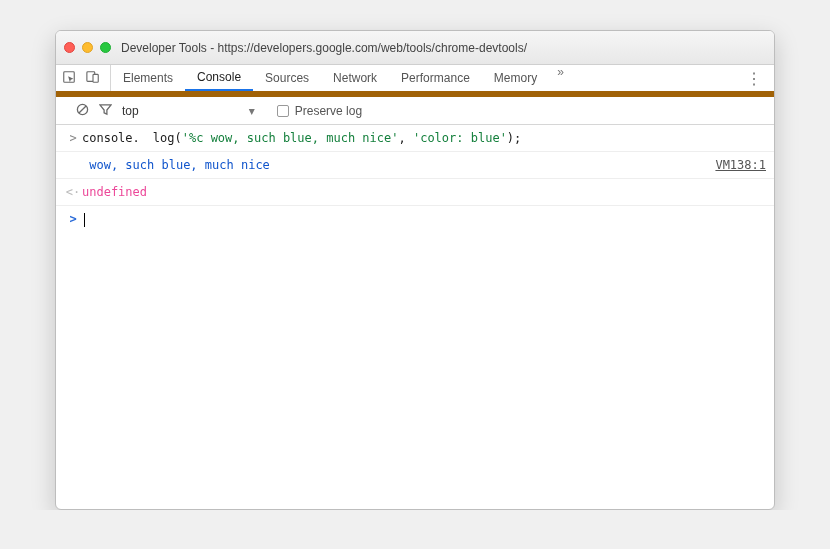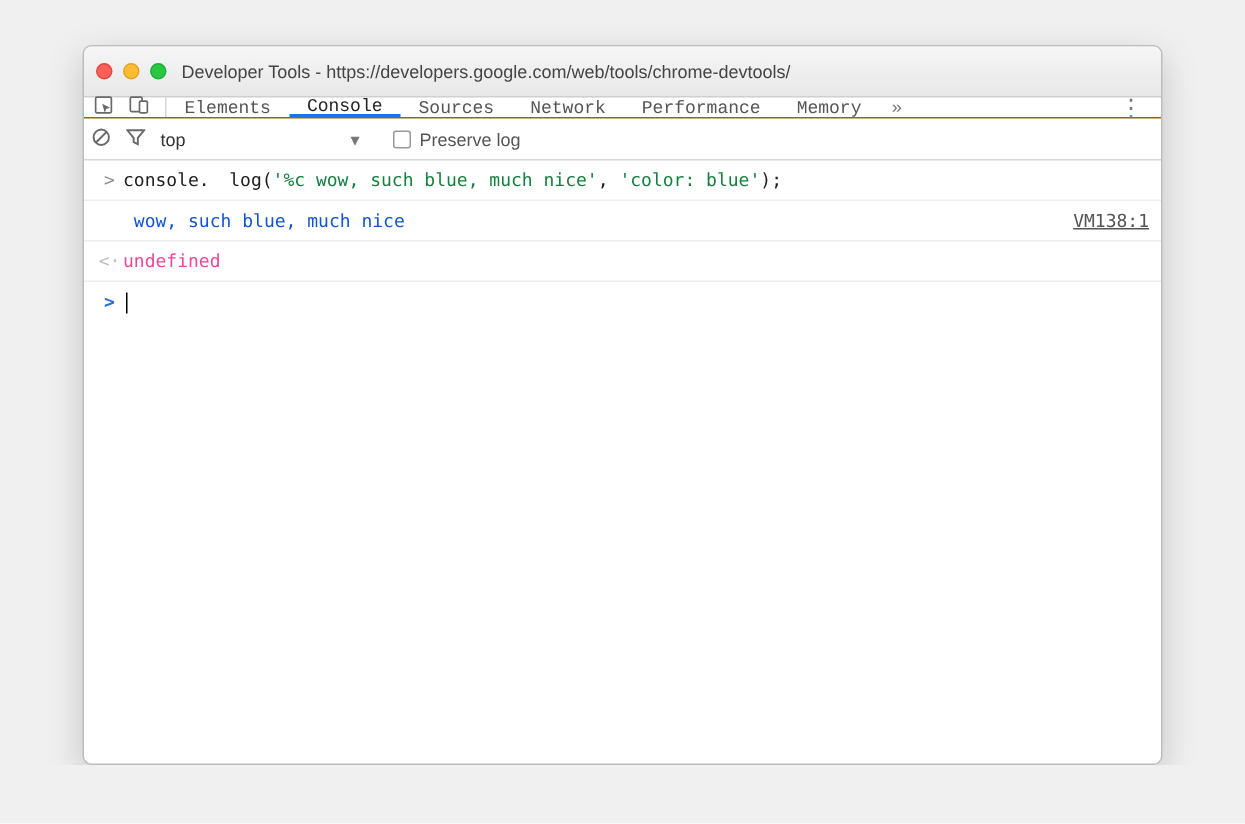--- a/index.html
+++ b/index.html
@@ -31,42 +31,41 @@
       align-items: center;
       padding: 0 8px;
     }
     .traffic { display: flex; gap: 7px; margin-right: 10px; }
     .dot { width: 11px; height: 11px; border-radius: 50%; }
     .dot.red { background:#ff5f57; border:0.5px solid #e14640;}
     .dot.yellow { background:#febc2e; border:0.5px solid #e1a325;}
     .dot.green { background:#28c840; border:0.5px solid #1faf34;}
     .titletext { font-size: 12px; color:#444; white-space:nowrap; overflow:hidden; text-overflow:ellipsis;}
     .tabbar {
-      height: 14px;
-      border-bottom: 1px solid #a16207;
+      height: 32px;
+      border-bottom: 6px solid #a16207;
       display:flex;
       align-items:center;
       padding: 0 6px;
       color:#555;
       font-size:12px;
-      font-family:Liberation Mono, monospace;
     }
     .tabbar-left { display:flex; align-items:center; gap:10px; padding-right:10px; border-right:1px solid #d6d6d6; height:100%;}
     .tabbar-left svg { width:14px; height:14px; stroke:#6a6a6a; }
     .tabs { display:flex; align-items:stretch; height:100%;}
     .tab { padding:0 12px; display:flex; align-items:center; cursor:pointer; color:#555;}
     .tab.active { color:#222; border-bottom:2px solid #1a73e8; }
     .tabbar .more { padding:0 8px; color:#777; cursor:pointer;}
     .tabbar-right { margin-left:auto; display:flex; align-items:center; gap:10px; padding-right:6px;}
     .tabbar-right .vdots { color:#777; font-size:16px; cursor:pointer;}
     .toolbar {
       height: 28px;
       border-bottom:1px solid #d6d6d6;
       display:flex; align-items:center;
-      padding: 0 5px;
+      padding: 0 20px;
       gap:10px;
       color:#555;
     }
     .toolbar svg { width:13px; height:13px; stroke:#6a6a6a; fill:none;}
     .ctx-select { display:flex; align-items:center; gap:110px; font-size:12px; color:#333; cursor:pointer;}
     .ctx-select .chev { color:#777;}
     .preserve { display:flex; align-items:center; gap:6px; margin-left:12px;}
     .preserve .box { width:12px; height:12px; border:1px solid #999; border-radius:2px; background:#fff;}
     .console-body { flex:1; font-family: Menlo, Consolas, monospace; font-size:12px; color:#303030; overflow:auto;}
     .row { display:flex; align-items:flex-start; padding:4px 8px; border-bottom:1px solid #eee; line-height:18px;}

